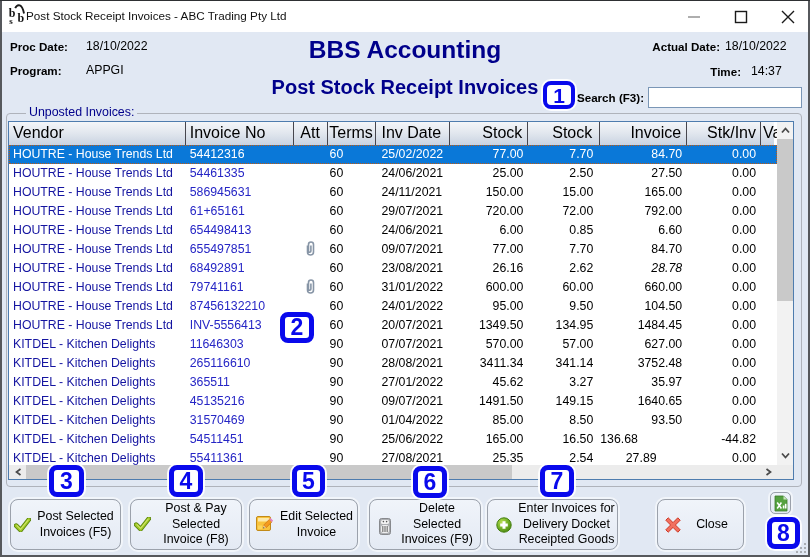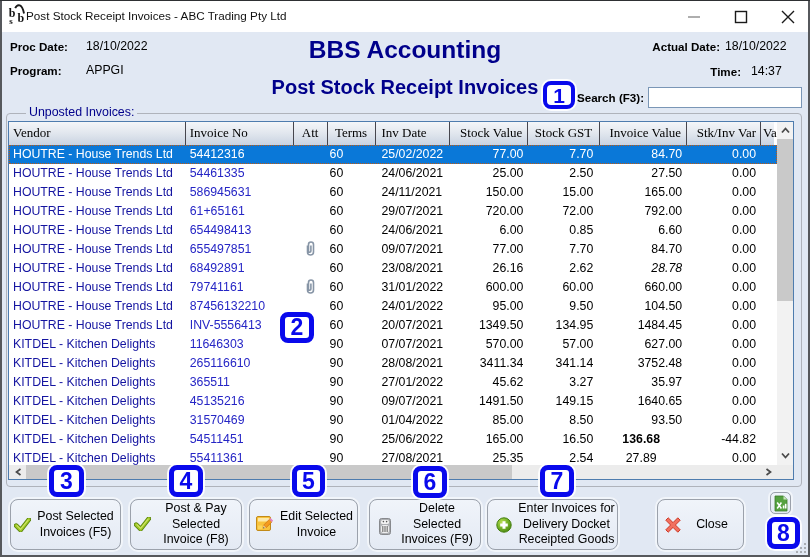--- a/index.html
+++ b/index.html
@@ -20,21 +20,21 @@
   color:#0909EC; font-weight:bold; display:flex; align-items:center; justify-content:center;
   z-index:30; box-shadow:0 0 0 2px rgba(255,255,255,0.9); line-height:1; }
 #groupbox { position:absolute; left:6px; top:112px; width:796px; height:374px;
   border:1px solid #AFB3BB; border-radius:4px; }
 #gblabel { position:absolute; left:26px; top:104px; padding:0 3px; background:#E1E8F3;
   color:#00008B; font-size:12.4px; z-index:2; }
 #grid { position:absolute; left:8px; top:120px; width:786px; height:359px;
   border:1px solid #4E7CAE; background:#fff; overflow:hidden; }
 #ghead { position:absolute; left:0; top:0; width:765px; height:23px;
   background:linear-gradient(180deg,#F4F6F9 0%,#E3E8EF 45%,#C9D3E1 100%);
-  display:flex; font-size:13px; color:#000;font-family:Liberation Serif, serif; }
+  display:flex; font-size:16px; color:#000; }
 #ghead .c { border-right:1px solid #46464E; height:23px; line-height:22px; }
 #ghead .c:last-child { border-right:none; }
 .row { position:relative; display:flex; width:768px; height:19px; font-size:12.3px; color:#000; }
 .row .c { height:19px; line-height:18px; overflow:hidden; white-space:nowrap; }
 .row .c:nth-child(1) { color:#1414A0; }
 .row .c:nth-child(2) { color:#2525C5; }
 .sel .c:nth-child(1), .sel .c:nth-child(2) { color:#fff; }
 #gbody { position:absolute; left:0; top:23px; width:768px; height:320px; overflow:hidden; }
 .sel { background:#0A78D8; color:#fff !important;
   outline:1px dotted #C05A10; outline-offset:-1px; }
@@ -293,21 +293,21 @@
           <div class="c" style="width:16px;"></div>
         </div>
         <div class="row">
           <div class="c" style="width:177px;padding-left:4px;">KITDEL - Kitchen Delights</div>
           <div class="c" style="width:108px;padding-left:4px;">54511451</div>
           <div class="c" style="width:34px;text-align:center;"></div>
           <div class="c" style="width:48px;padding-left:2px;">90</div>
           <div class="c" style="width:75px;padding-left:6px;">25/06/2022</div>
           <div class="c" style="width:78px;text-align:right;padding-right:5px;">165.00</div>
           <div class="c" style="width:72px;text-align:right;padding-right:7px;">16.50</div>
-          <div class="c" style="width:87px;text-align:center;padding-right:5px;font-weight:bold;">136.68</div>
+          <div class="c" style="width:87px;text-align:left;padding-right:5px;">136.68</div>
           <div class="c" style="width:74px;text-align:right;padding-right:5px;">-44.82</div>
           <div class="c" style="width:16px;"></div>
         </div>
         <div class="row">
           <div class="c" style="width:177px;padding-left:4px;">KITDEL - Kitchen Delights</div>
           <div class="c" style="width:108px;padding-left:4px;">55411361</div>
           <div class="c" style="width:34px;text-align:center;"></div>
           <div class="c" style="width:48px;padding-left:2px;">90</div>
           <div class="c" style="width:75px;padding-left:6px;">27/08/2021</div>
           <div class="c" style="width:78px;text-align:right;padding-right:5px;">25.35</div>

